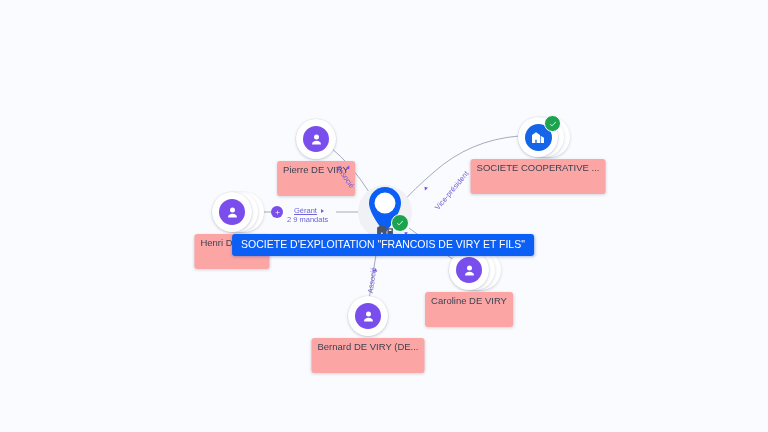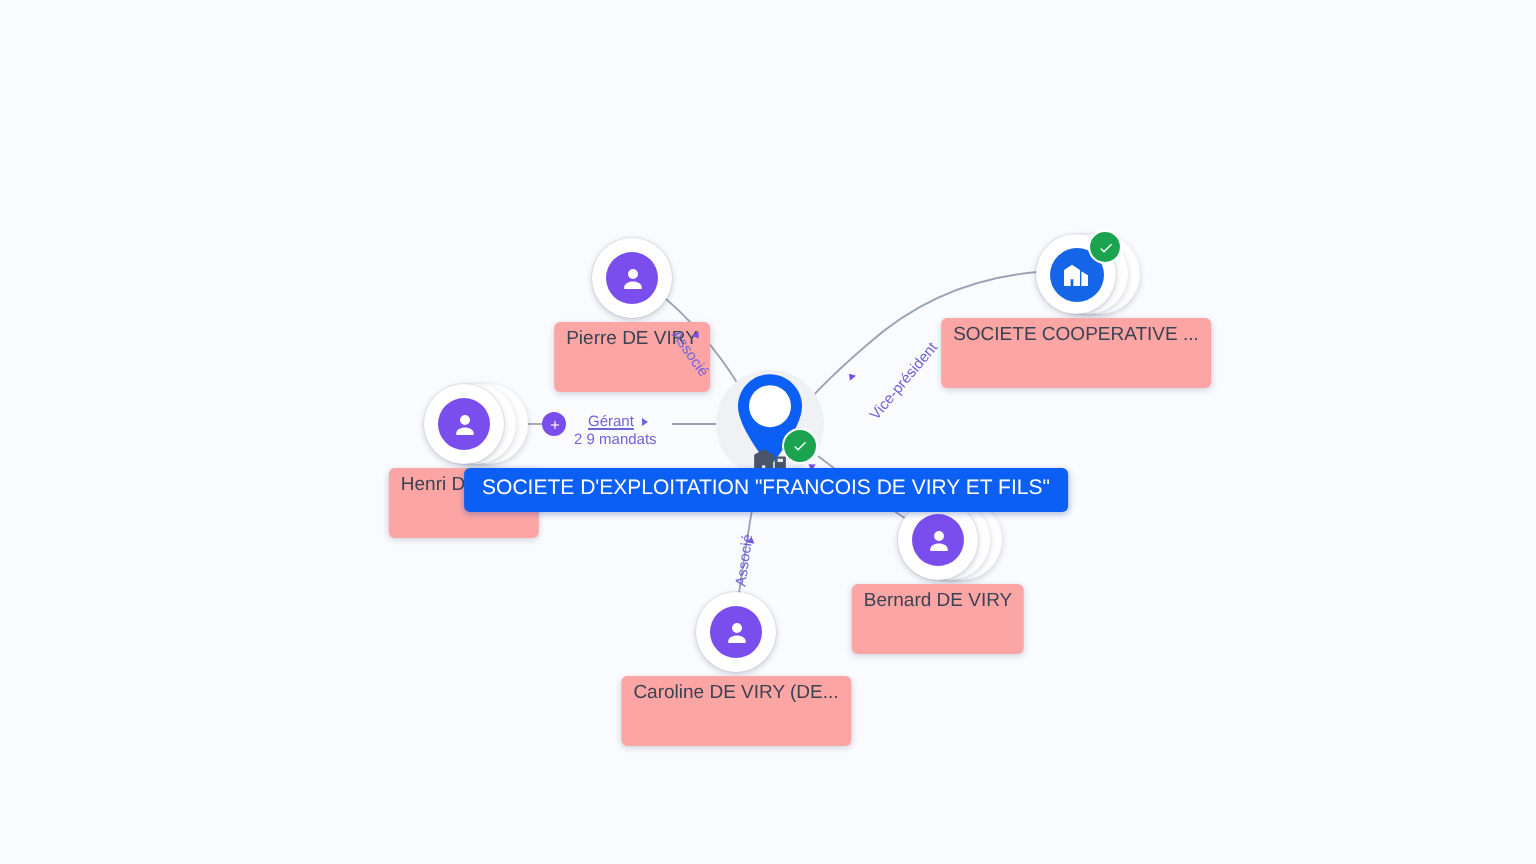--- a/index.html
+++ b/index.html
@@ -310,32 +310,32 @@
   <div class="node stack" style="left:469px;top:270px;">
     <div class="stk s2"></div>
     <div class="stk s1"></div>
     <div class="disc">
       <div class="avatar">
         <svg viewBox="0 0 24 24">
             <path d="M12 12a4 4 0 1 0 0-8 4 4 0 0 0 0 8zm0 2c-4 0-7 2.2-7 4.6V20h14v-1.4C19 16.2 16 14 12 14z"></path>
           </svg>
       </div>
     </div>
-    <div class="caption">Bernard DE VIRY</div>
+    <div class="caption">Caroline DE VIRY</div>
   </div>
 
   <div class="node" style="left:368px;top:316px;">
     <div class="disc">
       <div class="avatar">
         <svg viewBox="0 0 24 24">
             <path d="M12 12a4 4 0 1 0 0-8 4 4 0 0 0 0 8zm0 2c-4 0-7 2.2-7 4.6V20h14v-1.4C19 16.2 16 14 12 14z"></path>
           </svg>
       </div>
     </div>
-    <div class="caption">Caroline DE VIRY (DE...</div>
+    <div class="caption">Bernard DE VIRY (DE...</div>
   </div>
 
   <div id="center-node">
     <div class="halo"></div>
     <div class="pin">
       <svg viewBox="0 0 38 48">
         <path d="M19 1C10.2 1 3 8.2 3 17c0 11.5 16 30 16 30s16-18.5 16-30C35 8.2 27.8 1 19 1z" fill="#0b5ff5"></path>
         <circle cx="19" cy="17" r="10.5" fill="#ffffff"></circle>
       </svg>
     </div>

